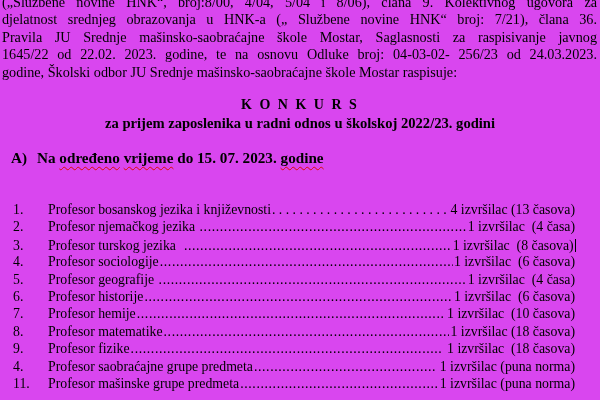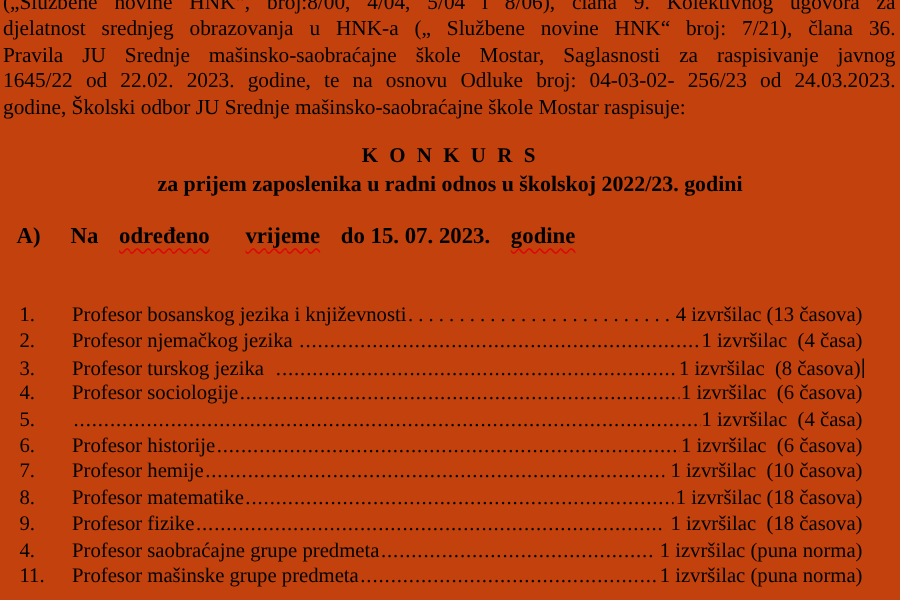--- a/index.html
+++ b/index.html
@@ -1,35 +1,35 @@
 <!DOCTYPE html>
 <html><head>
 <meta charset="utf-8">
 <style>
   html,body{margin:0;padding:0;}
   body{
     width:600px;height:400px;overflow:hidden;background:#fff;color:#000;
     font-family:"Liberation Serif","DejaVu Serif",serif;
   }
-  .page{position:relative;width:600px;height:400px;background:#c2410c;}
+  .page{position:relative;width:600px;height:400px;background:#d946ef;}
 
   
   .para{position:absolute;top:-6px;left:2px;width:595px;
         font-size:14.2px;line-height:17.4px;}
   .para .pline{text-align:justify;text-align-last:justify;white-space:normal;}
   .para .pline.last{text-align:left;text-align-last:left;}
 
   .title{position:absolute;top:97px;left:0;width:600px;text-align:center;
          font-weight:bold;font-size:14px;letter-spacing:2px;white-space:pre;}
   .subtitle{position:absolute;top:115px;left:0;width:600px;text-align:center;
             font-weight:bold;font-size:14.6px;}
 
   .heading{position:absolute;top:149px;left:11px;font-weight:bold;font-size:15.2px;}
   .heading .hlabel{display:inline-block;width:26px;}
-  .h-seg{white-space:pre;margin-left:10px;}
+  .h-seg{white-space:pre;}
   .sq{
     text-decoration-line:underline;
     text-decoration-style:wavy;
     text-decoration-color:#dd0806;
     text-decoration-thickness:1px;
     text-underline-offset:3px;
   }
 
   .list{position:absolute;top:202px;left:13px;right:25px;}
   .row{display:flex;align-items:baseline;height:17.4px;font-size:13.8px;}
@@ -83,20 +83,21 @@
       <span class="caret"></span>
     </div>
     <div class="row">
       <span class="num">4.</span>
       <span class="pos">Profesor sociologije</span>
       <span class="leader">............................................................................................................................................................................................................................</span>
       <span class="count">1 izvršilac  (6 časova)</span>
     </div>
     <div class="row">
       <span class="num">5.</span>
+      <span class="pos">Profesor geografije </span>
       <span class="leader">............................................................................................................................................................................................................................</span>
       <span class="count">1 izvršilac  (4 časa)</span>
     </div>
     <div class="row">
       <span class="num">6.</span>
       <span class="pos">Profesor historije</span>
       <span class="leader">............................................................................................................................................................................................................................</span>
       <span class="count">1 izvršilac  (6 časova)</span>
     </div>
     <div class="row">

